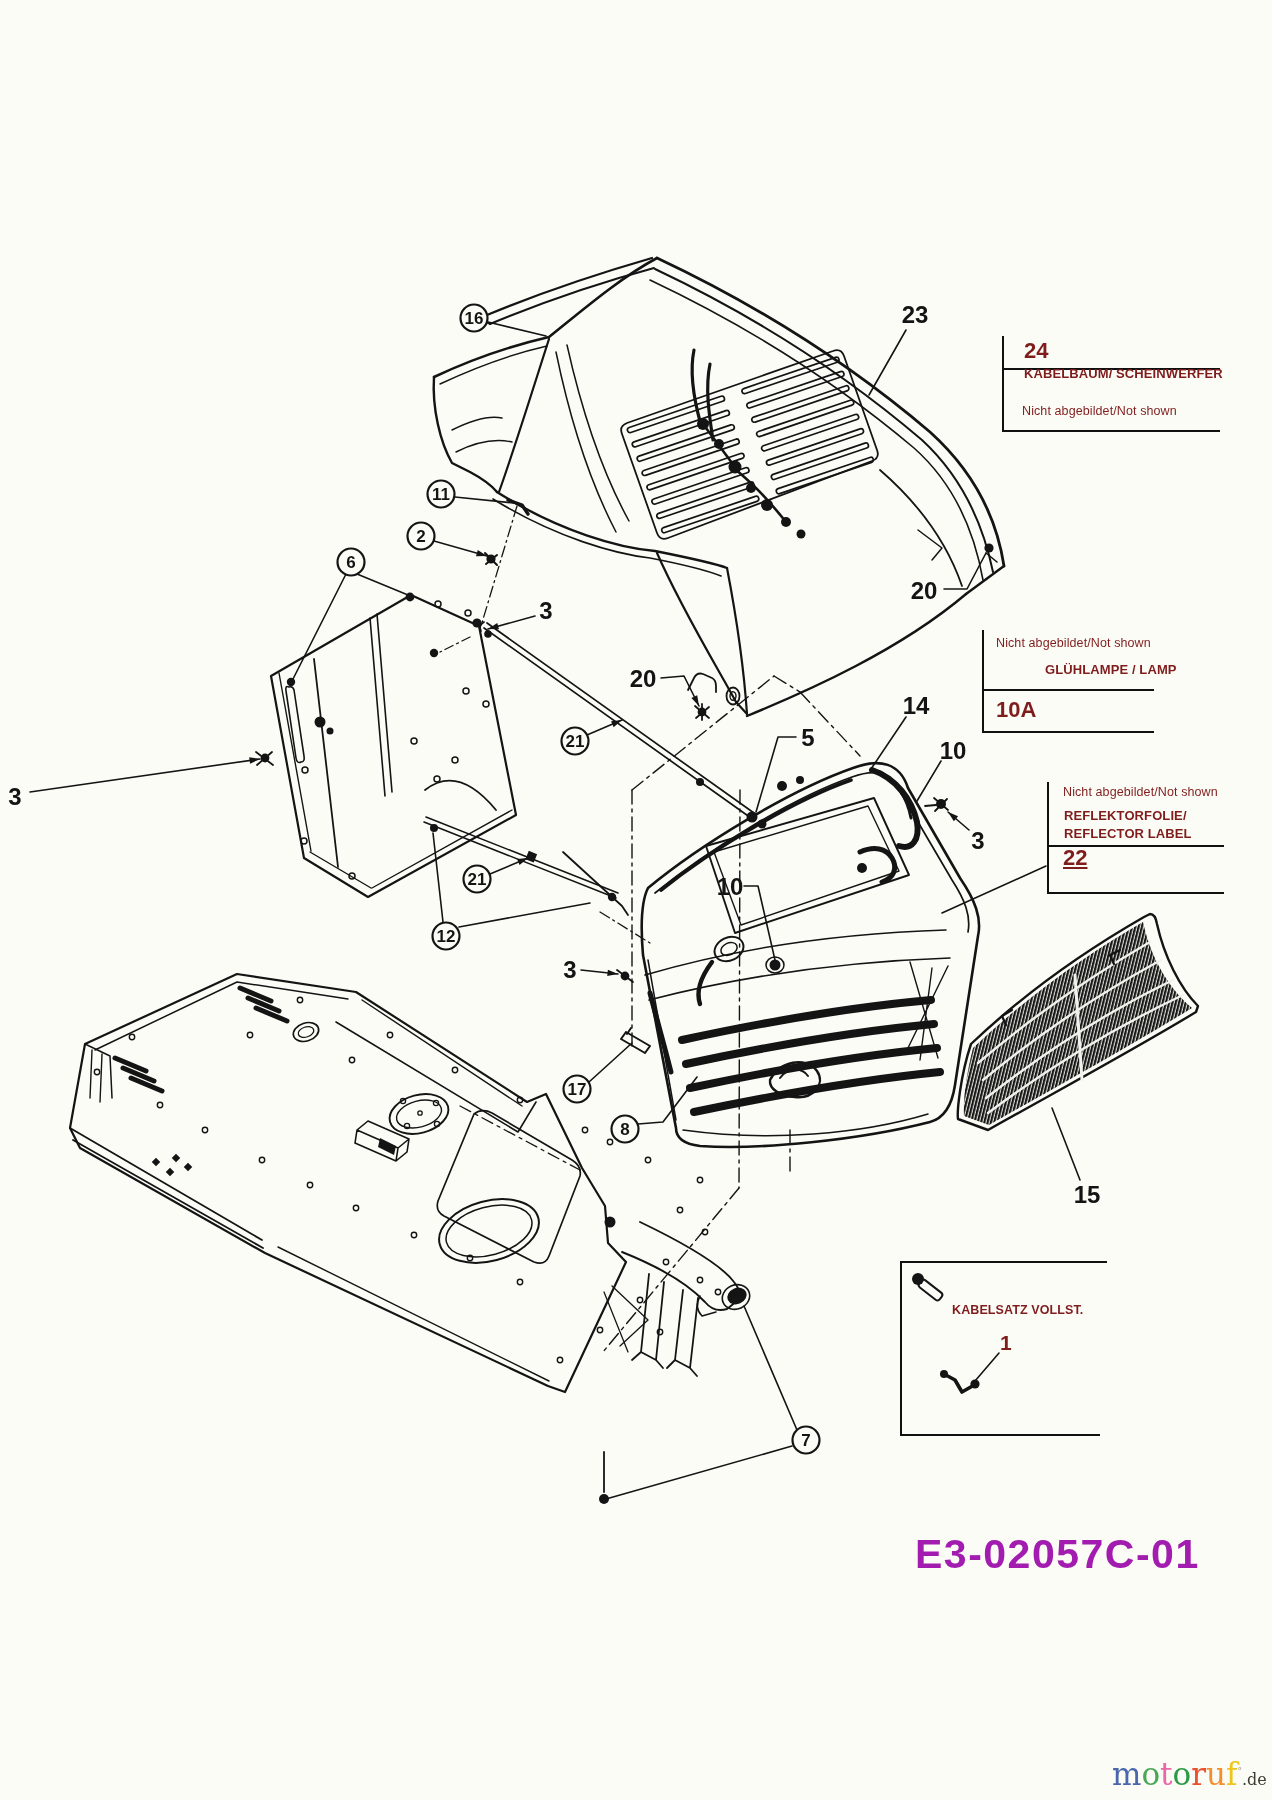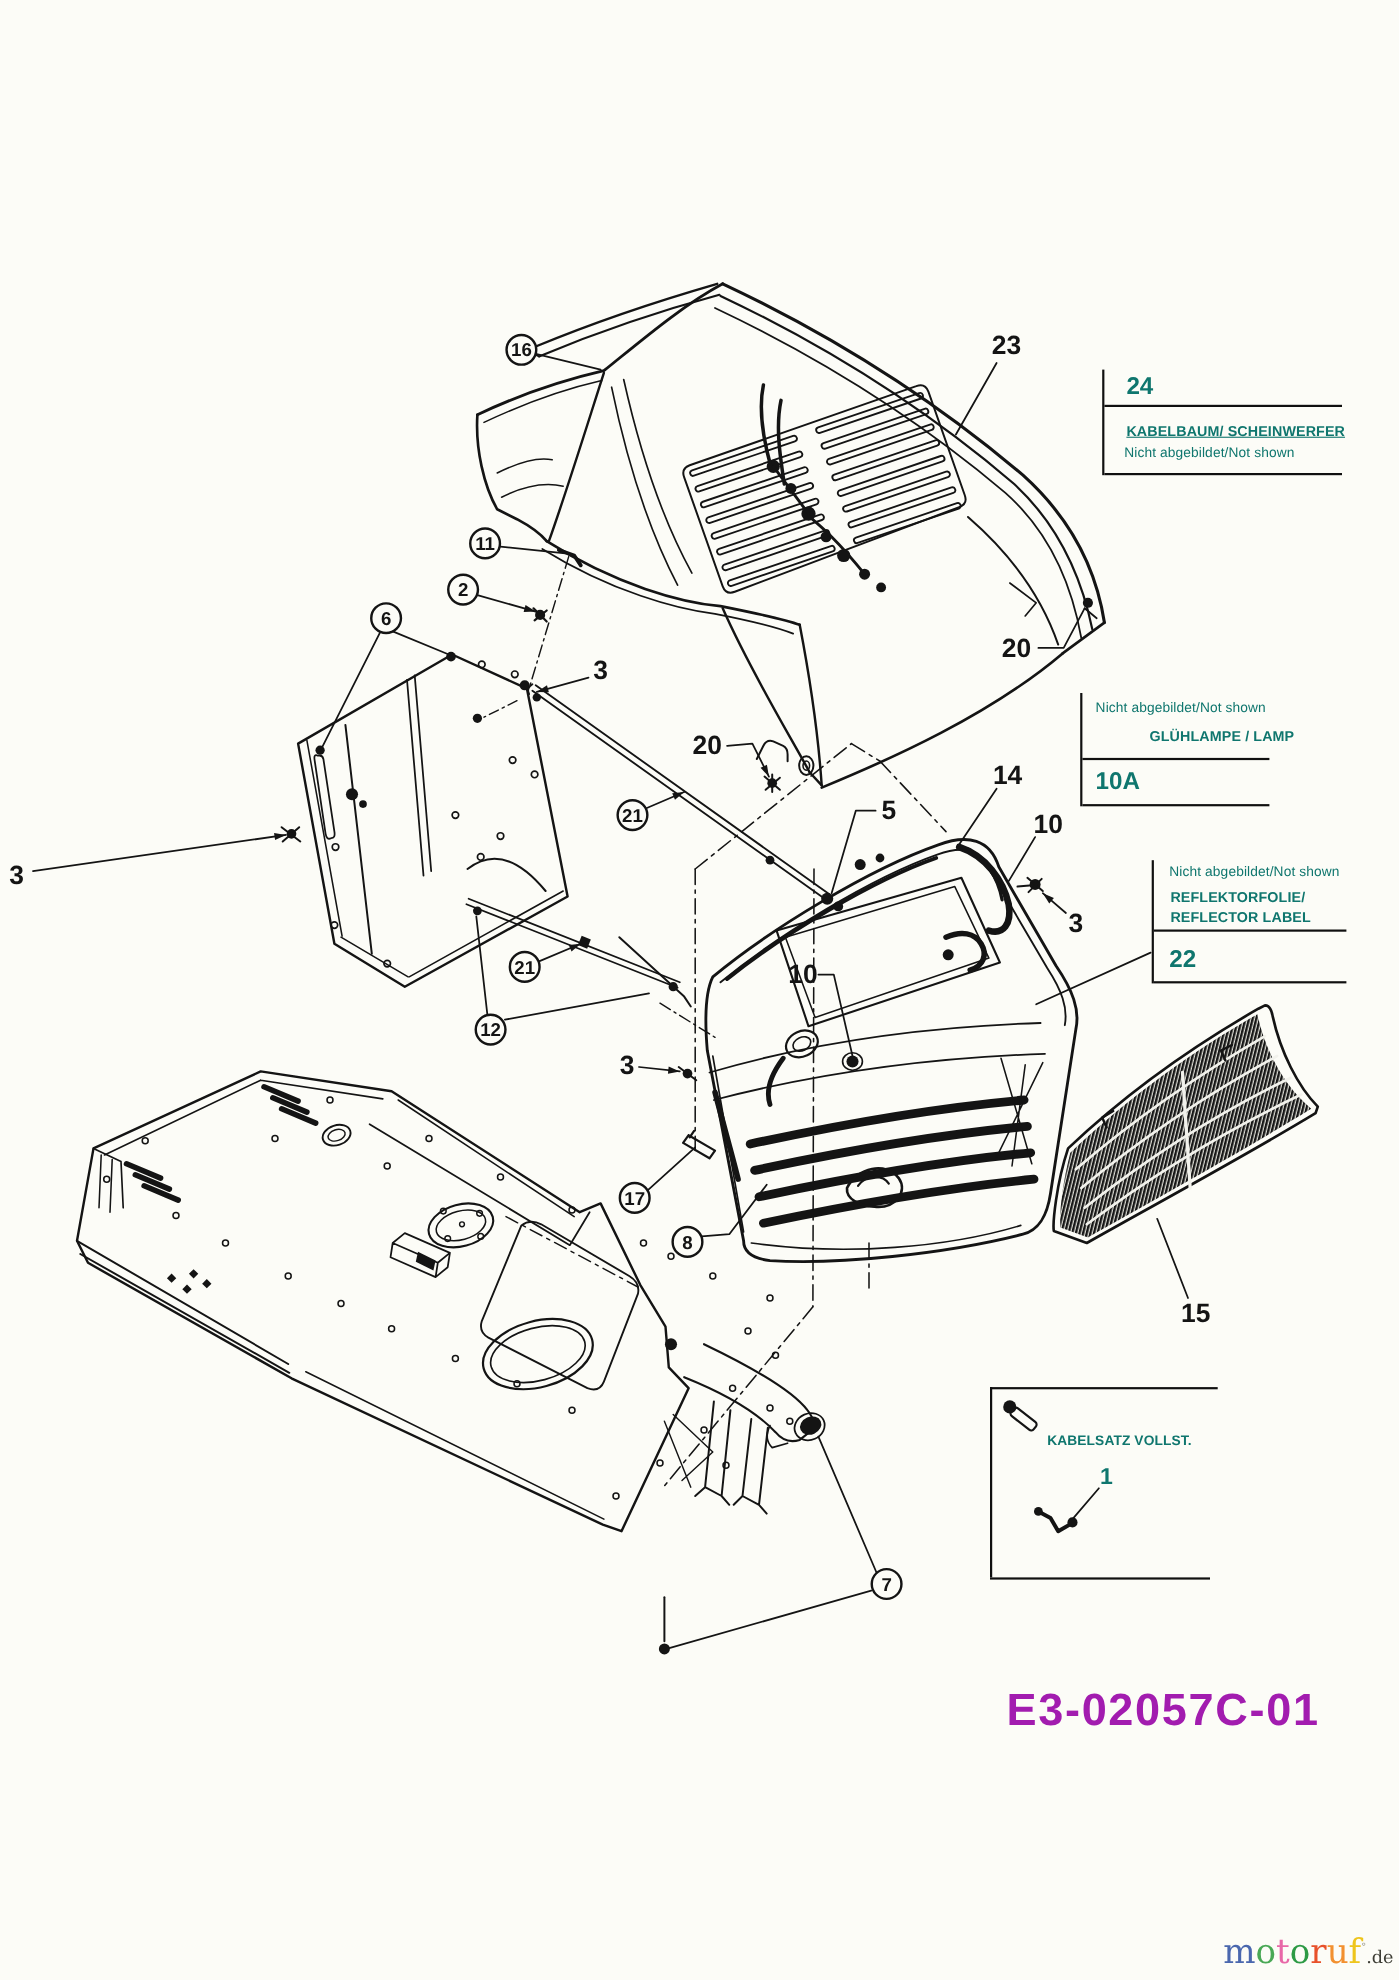--- a/index.html
+++ b/index.html
@@ -4,45 +4,45 @@
 <style>
   html,body{margin:0;padding:0;}
   body{
     width:1272px;height:1800px;position:relative;overflow:hidden;
     background:#fcfcf7;
     font-family:"Liberation Sans", sans-serif;
     color:#161616;
   }
   #stage{position:absolute;left:0;top:0;width:1272px;height:1800px;}
   svg text{font-family:"Liberation Sans", sans-serif;}
-  .infobox{position:absolute;color:#0f766e;text-align:center;}
+  .infobox{position:absolute;color:#7f1d1d;text-align:center;}
   .ib-note{font-size:12.5px;letter-spacing:.1px;white-space:nowrap;}
   .ib-title{font-size:13px;font-weight:bold;letter-spacing:.1px;white-space:nowrap;}
   .ib-num{font-size:22px;font-weight:bold;}
   
   #box-harness{left:1002px;top:336px;width:216px;height:96px;border-left:2px solid #101010;}
   #box-harness .ib-num{position:absolute;left:20px;top:2px;}
   #box-harness .rule-a{position:absolute;left:0;top:32px;width:216px;border-top:2px solid #101010;}
-  #box-harness .ib-title{position:absolute;left:20px;top:48px;text-decoration:underline;}
+  #box-harness .ib-title{position:absolute;left:20px;top:30px;}
   #box-harness .ib-note{position:absolute;left:18px;top:68px;}
   #box-harness .rule-b{position:absolute;left:0;top:94px;width:216px;border-top:2px solid #101010;}
   
   #box-lamp{left:982px;top:630px;width:170px;height:103px;border-left:2px solid #101010;}
   #box-lamp .ib-note{position:absolute;left:12px;top:6px;}
   #box-lamp .ib-title{position:absolute;left:13px;top:32px;margin-left:48px;}
   #box-lamp .rule-a{position:absolute;left:0;top:59px;width:170px;border-top:2px solid #101010;}
   #box-lamp .ib-num{position:absolute;left:12px;top:67px;}
   #box-lamp .rule-b{position:absolute;left:0;top:101px;width:170px;border-top:2px solid #101010;}
   
   #box-reflector{left:1047px;top:782px;width:175px;height:112px;border-left:2px solid #101010;}
   #box-reflector .ib-note{position:absolute;left:14px;top:3px;}
   #box-reflector .t1{position:absolute;left:15px;top:26px;}
   #box-reflector .t2{position:absolute;left:15px;top:44px;}
   #box-reflector .rule-a{position:absolute;left:0;top:63px;width:175px;border-top:2px solid #101010;}
-  #box-reflector .ib-num{position:absolute;left:14px;top:77px;}
+  #box-reflector .ib-num{position:absolute;left:14px;top:63px;text-decoration:underline;}
   #box-reflector .rule-b{position:absolute;left:0;top:110px;width:175px;border-top:2px solid #101010;}
   
   #box-kit{left:900px;top:1261px;width:207px;height:175px;}
   #box-kit .rule-t{position:absolute;left:0;top:0;width:207px;border-top:2px solid #101010;}
   #box-kit .rule-l{position:absolute;left:0;top:0;height:173px;border-left:2px solid #101010;}
   #box-kit .rule-b{position:absolute;left:0;top:173px;width:200px;border-top:2px solid #101010;}
   #box-kit .ib-title{position:absolute;left:52px;top:42px;font-size:12.5px;}
   #box-kit .ib-num{position:absolute;left:100px;top:70px;font-size:21px;}
   
   #diagram-code{

